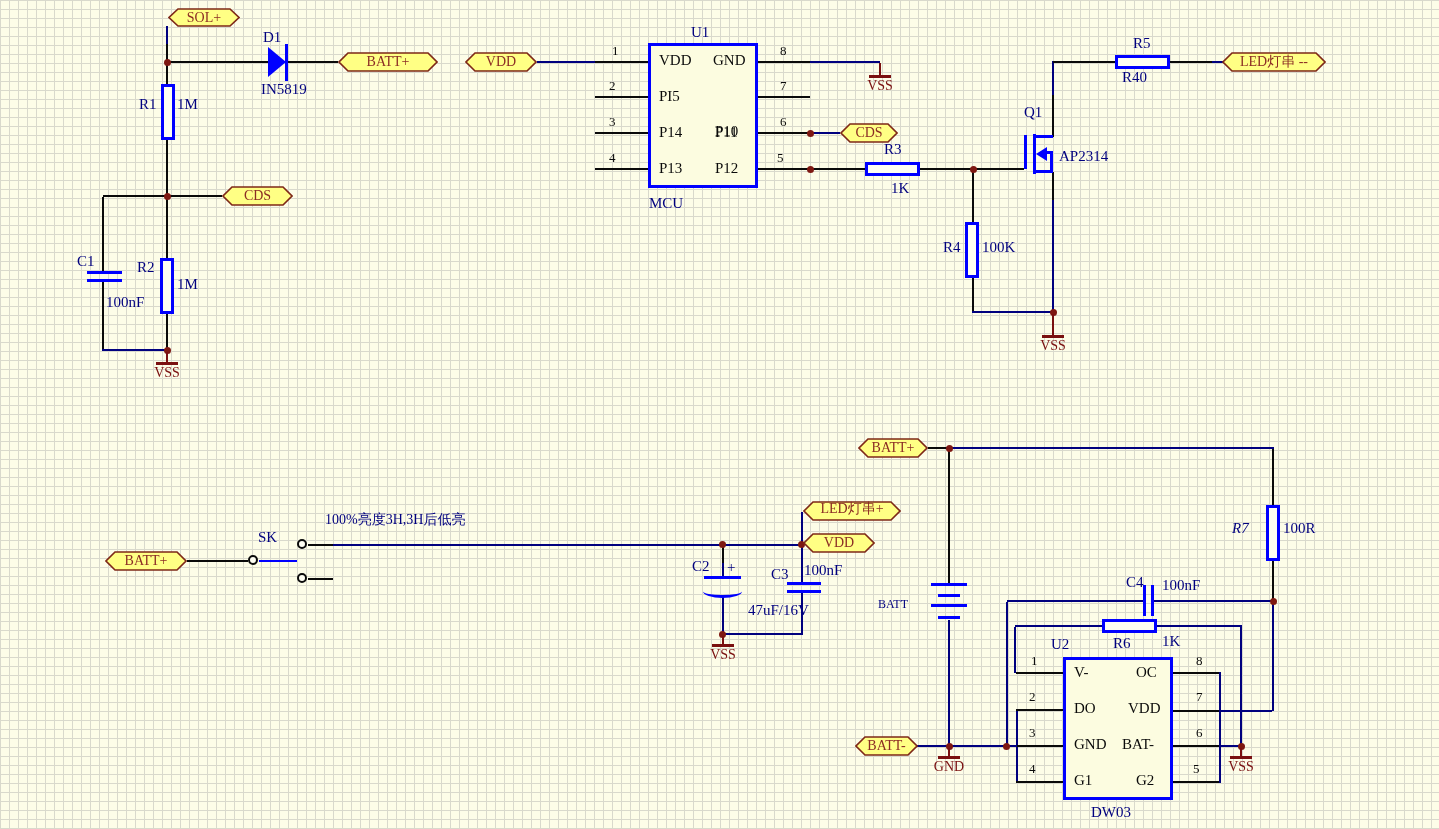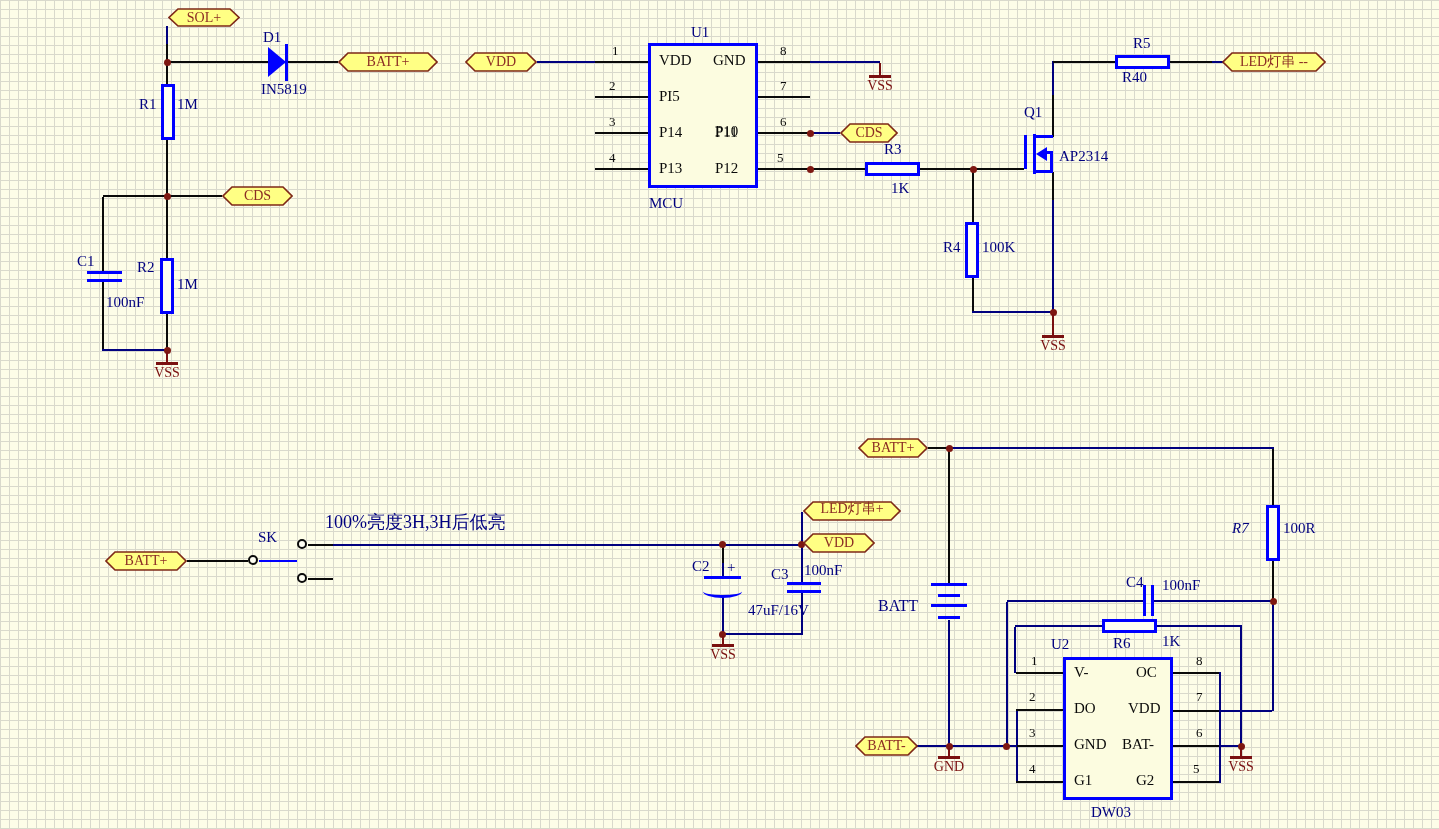--- a/index.html
+++ b/index.html
@@ -26,24 +26,24 @@
   .term{position:absolute;width:10px;height:10px;border-radius:50%;border:2px solid #0a0a0a;background:#FFFFF4;box-sizing:border-box;}
   .port{position:absolute;}
   .port svg{position:absolute;left:0;top:0;}
   .port-label{position:absolute;left:0;right:0;top:0;bottom:0;display:flex;align-items:center;justify-content:center;color:#8B2C24;font-size:14px;white-space:nowrap;}
   .pwr{position:absolute;width:44px;}
   .pwr .stub{position:absolute;left:21px;top:0;width:2px;background:#7A1010;}
   .pwr .bar{position:absolute;left:11px;width:22px;height:3px;background:#7A1010;}
   .pwr .plabel{position:absolute;left:0;right:0;text-align:center;color:#7A1010;font-size:14px;}
   .lbl{position:absolute;white-space:nowrap;line-height:1.05;}
   .des,.val{color:#00007F;font-size:15px;}
-  .ann{color:#00007F;font-size:18px;}
+  .ann{color:#00007F;font-size:14px;}
   .pinname{color:#0a0a0a;font-size:15px;}
   .pinnum{color:#0a0a0a;font-size:13px;}
-  .big{font-size:16px;}
+  .big{font-size:12px;}
 </style>
 </head>
 <body>
 
 <div id="canvas">
     <div class="wire w-n" style="position: absolute; left: 166px; top: 26px; width: 2px; height: 18px;"></div>
     <div class="wire w-k" style="position: absolute; left: 166px; top: 44px; width: 2px; height: 18px;"></div>
     <div class="wire w-k" style="position: absolute; left: 167px; top: 61px; width: 101px; height: 2px;"></div>
     <div class="wire w-k" style="position: absolute; left: 288px; top: 61px; width: 50px; height: 2px;"></div>
     <div class="wire w-k" style="position: absolute; left: 166px; top: 63px; width: 2px; height: 21px;"></div>

